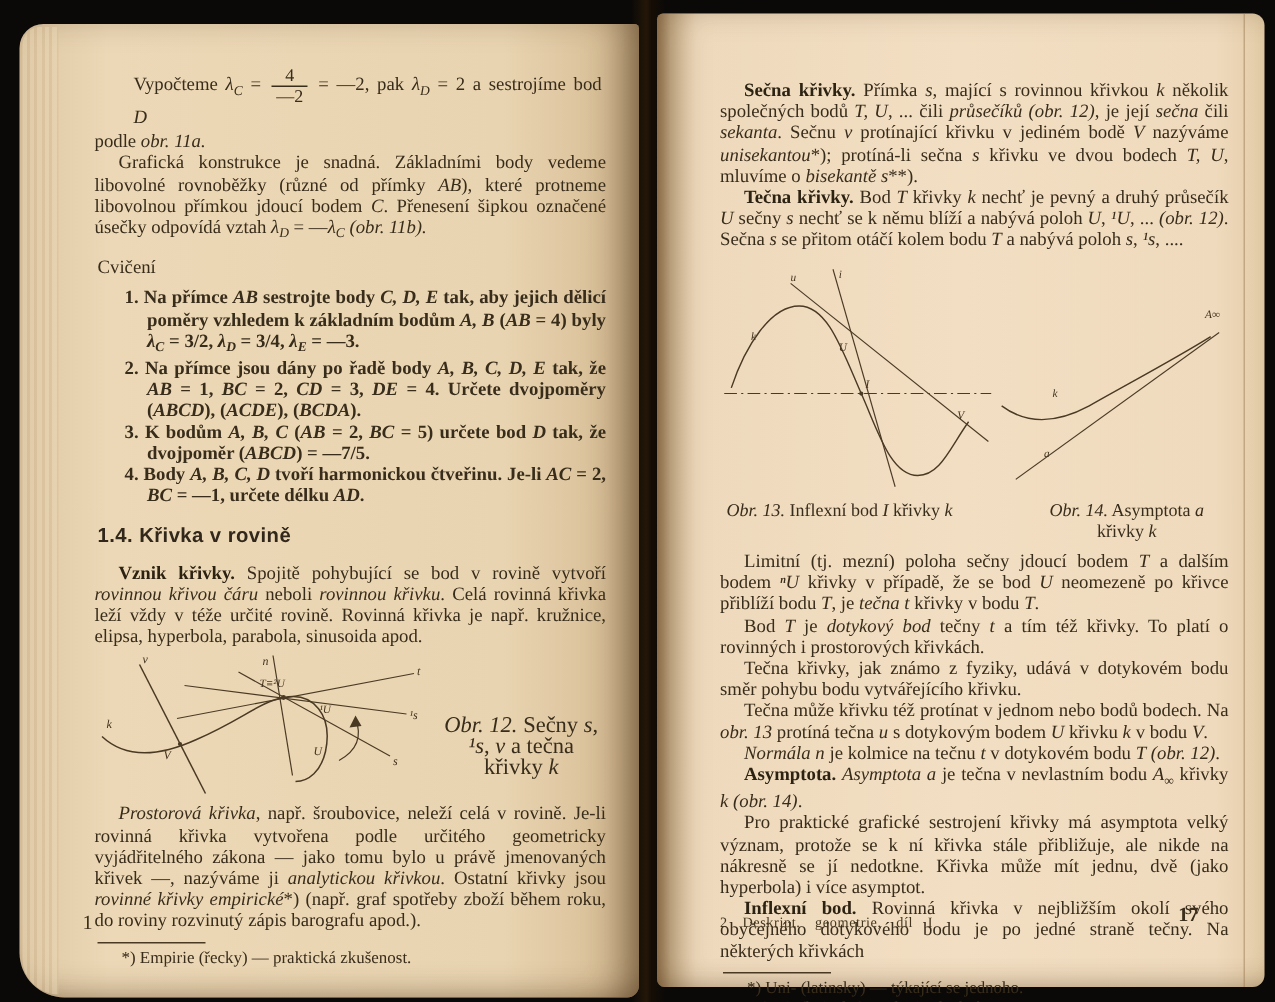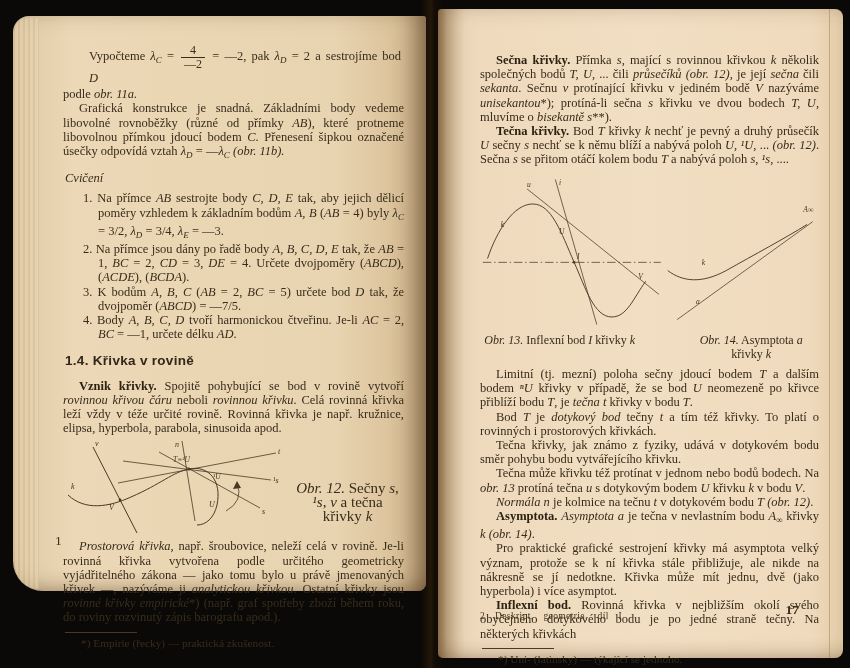--- a/index.html
+++ b/index.html
@@ -4,21 +4,21 @@
 <style>
   html,body{margin:0;padding:0;}
   body{
     width:850px;height:668px;position:relative;overflow:hidden;
     background:#0b0907;
     font-family:"Liberation Serif","DejaVu Serif",serif;
     color:#382c1b;
   }
   .page{position:absolute;box-sizing:border-box;}
   .page-left{
-    left:13px;top:16px;width:413px;height:575px;
+    left:13px;top:16px;width:413px;height:649px;
     background:linear-gradient(90deg,#d8c09c 0px,#e4cfac 24px,#ecd8b6 60px,#e9d4b1 78%,#d3b990 100%);
     border-radius:16px 3px 8px 30px;
     box-shadow:inset -20px 0 26px -12px rgba(70,45,20,.65), inset 0 -14px 20px -12px rgba(90,60,30,.35);
   }
   .page-left::before{
     content:"";position:absolute;left:2px;top:2px;bottom:2px;width:24px;
     border-radius:14px 0 0 28px;opacity:.55;
     background:repeating-linear-gradient(90deg,#e8d4b2 0 3px,#d5bd97 3px 5px);
   }
   .page-right{
@@ -37,22 +37,22 @@
   }
   .col{position:absolute;font-size:12.5px;line-height:14.2px;}
   .col-left{left:50px;right:22px;top:24px;}
   .col-right{left:42px;right:24px;top:24px;margin-top:20px;}
   p.para{margin:0;text-indent:16px;text-align:justify;}
   p.noindent{text-indent:0;}
   .formula-line{padding-left:26px;margin:4px 0 2px 0;word-spacing:2px;}
   .frac{display:inline-block;vertical-align:middle;text-align:center;padding:0 2px;line-height:13px;font-size:12px;}
   .frac .num{display:block;border-bottom:1px solid #382c1b;padding:0 4px 0px 4px;}
   .frac .den{display:block;padding:0 3px;}
-  .cviceni{font-style:italic;margin:9px 0 6px 2px;}
-  .exercises{margin:4px 0 0 20px;}
+  .cviceni{margin:9px 0 6px 2px;}
+  .exercises{margin:4px 0 0 20px;font-weight:bold;}
   .ex-item{padding-left:15px;text-indent:-15px;text-align:justify;margin:0;}
   .section-heading{
     font-family:"Liberation Sans","DejaVu Sans",sans-serif;
     font-weight:bold;font-size:13.5px;letter-spacing:.3px;
     margin:13px 0 10px 2px;color:#31271a;
   }
   .fig-row{display:flex;align-items:center;margin:4px 0 2px 0;}
   .fig12-svg{flex:0 0 auto;}
   .fig12-caption{flex:1;text-align:center;font-size:15px;line-height:14px;margin-top:28px;}
   .figs-right{display:flex;align-items:flex-start;justify-content:space-between;margin:6px 0 0 0;}

